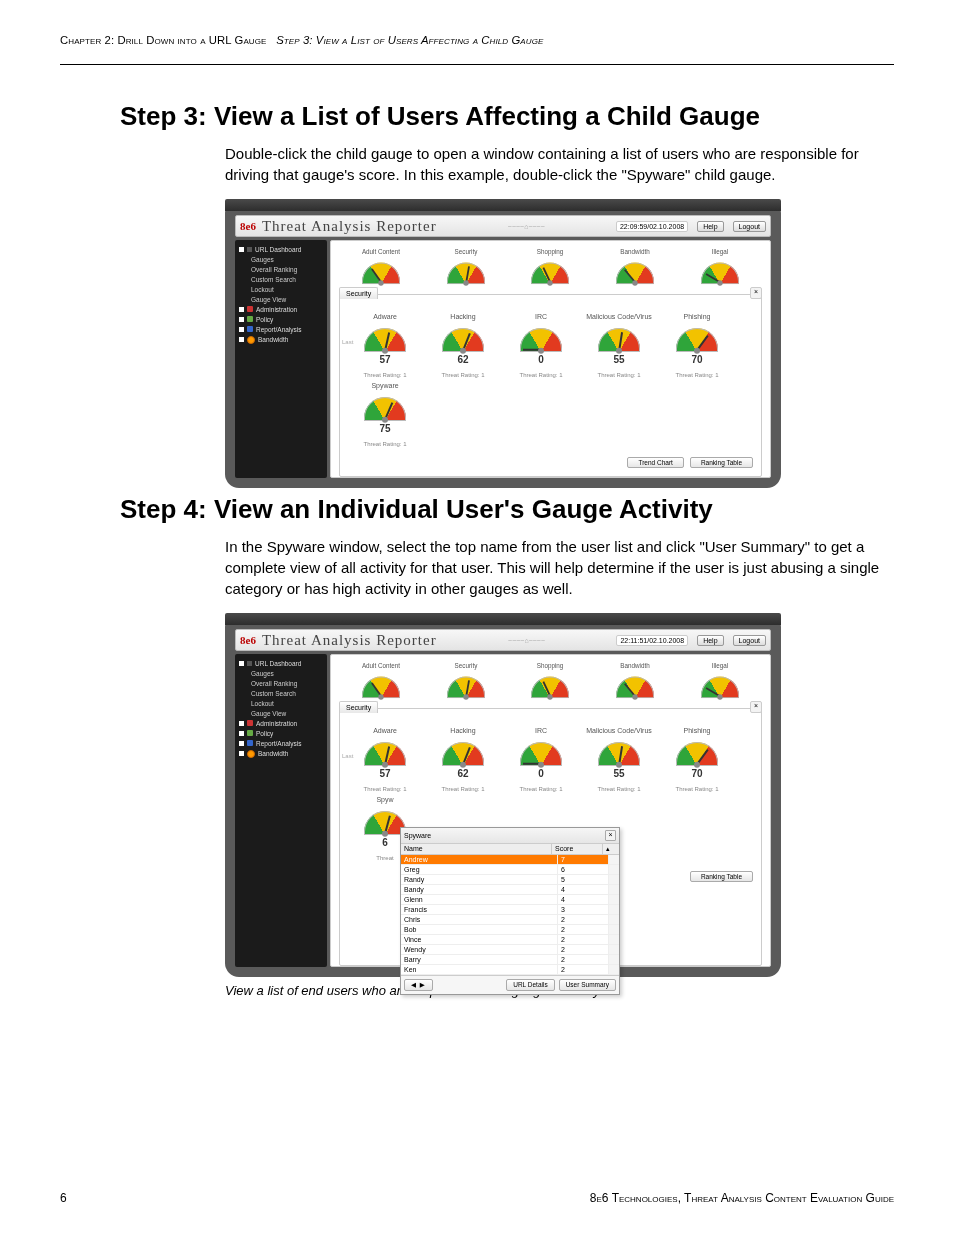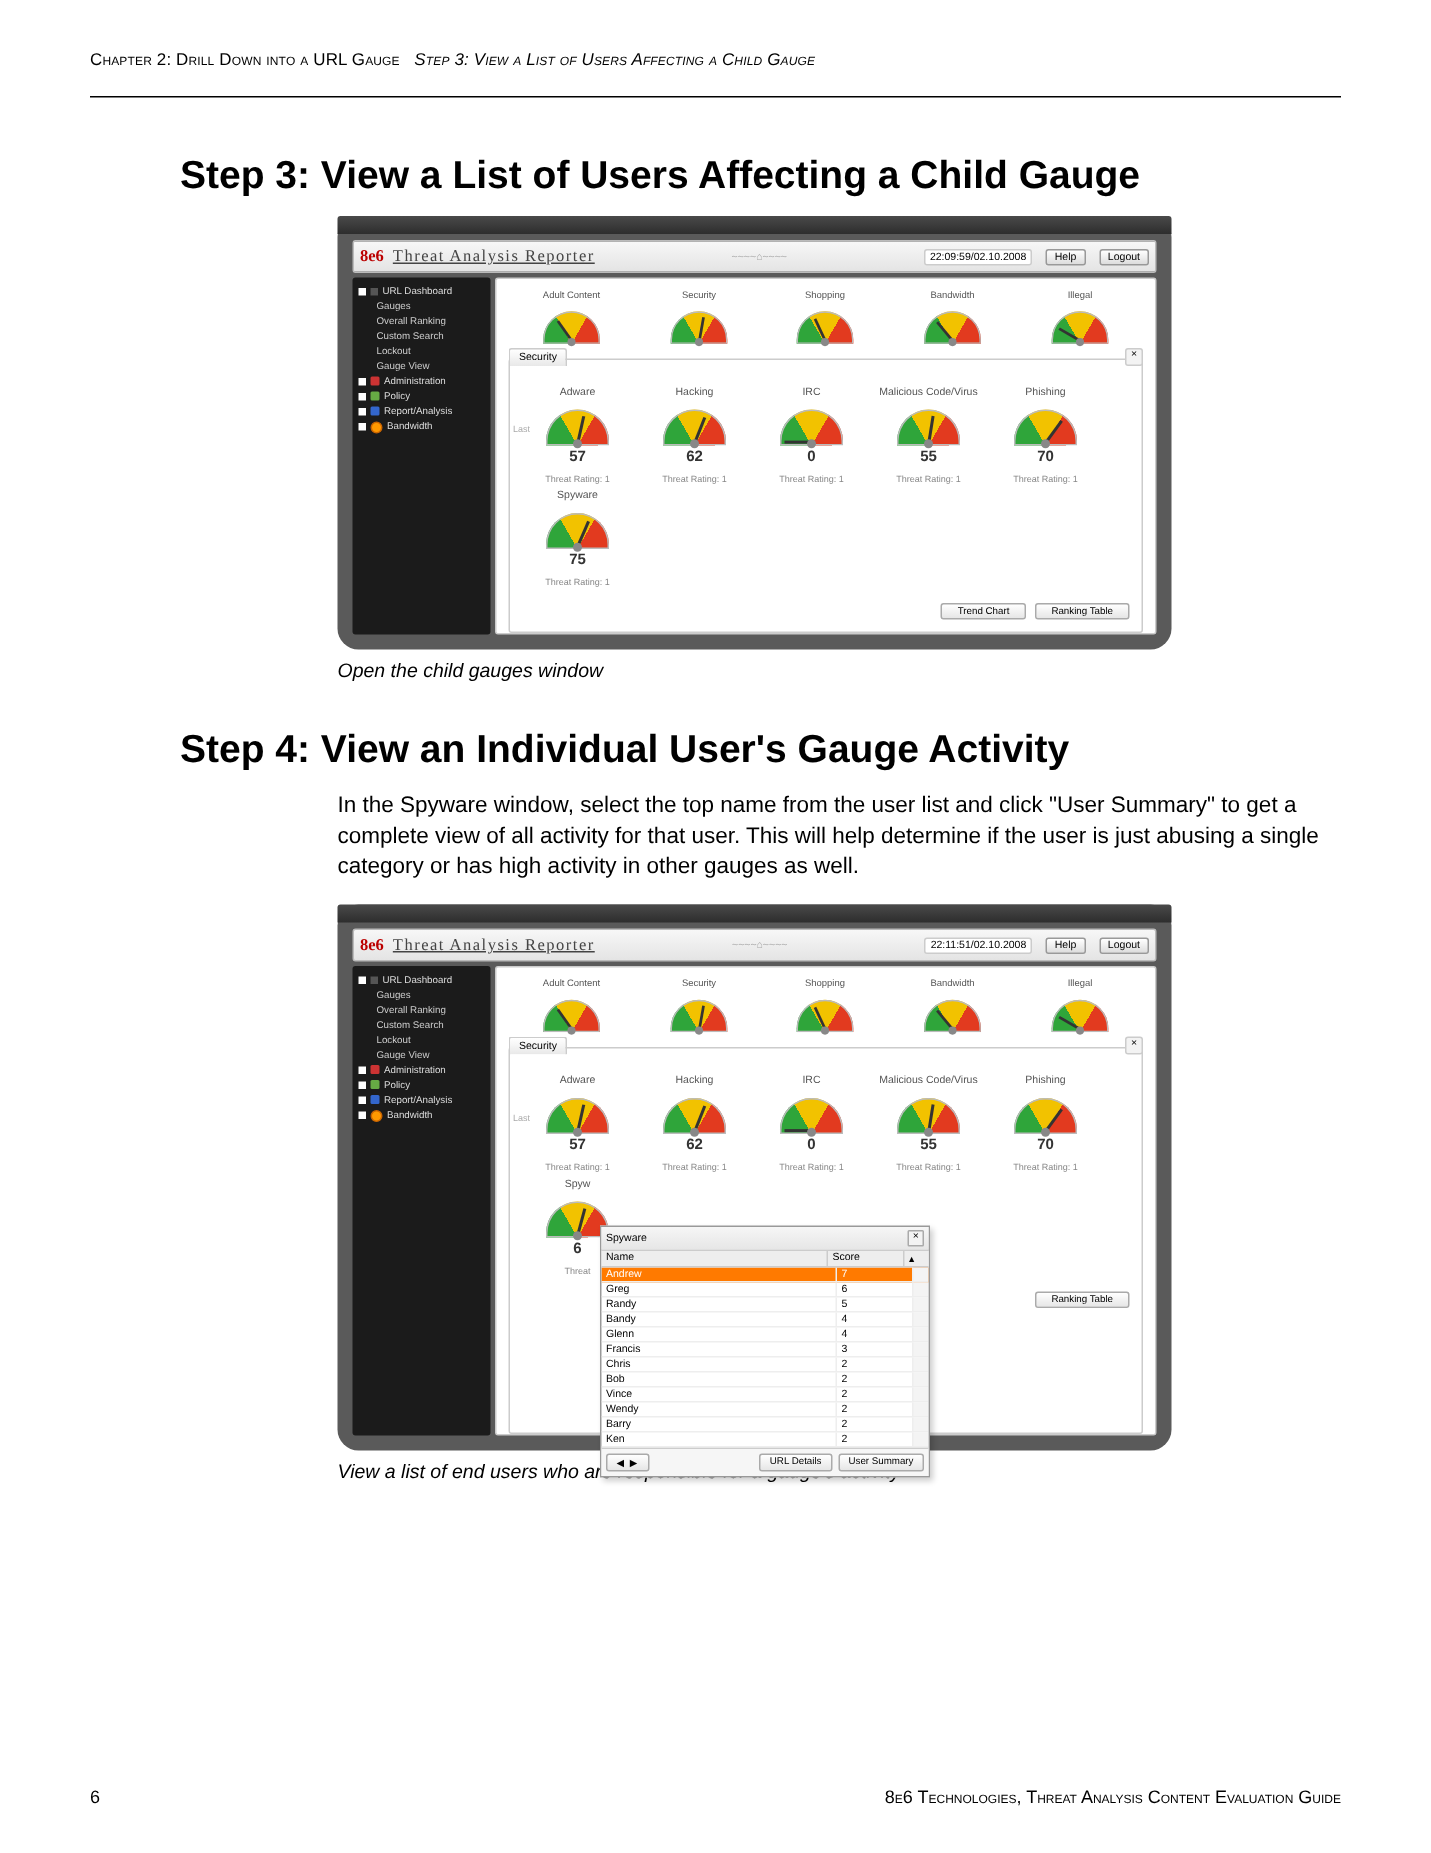--- a/index.html
+++ b/index.html
@@ -63,21 +63,21 @@
     display: flex;
     align-items: center;
     background: linear-gradient(#f7f7f7, #e4e4e4);
     border: 1px solid #bbb;
     border-radius: 2px;
     height: 20px;
     padding: 0 4px;
     gap: 6px;
   }
   .logo8e6 { font-family: Georgia, serif; color: #b00; font-weight: bold; font-size: 11px; }
-  .appname { font-family: Georgia, serif; letter-spacing: 1px; color: #444; font-size: 11px; text-decoration: underline; }
+  .appname { font-family: Georgia, serif; letter-spacing: 1px; color: #444; font-size: 15px; }
   .hdr-spacer { flex: 1; text-align: center; color: #aaa; }
   .hdr-time { font-size: 7px; border: 1px solid #ccc; background: #fff; padding: 1px 3px; border-radius: 2px; }
   .hdr-btn { font-size: 7px; border: 1px solid #999; background: linear-gradient(#fff,#ddd); padding: 1px 5px; border-radius: 2px; margin-left: 3px; }
   .app-body { display: flex; margin-top: 3px; gap: 3px; }
   .sidebar {
     width: 92px; background: #1b1b1b; color: #ddd; font-size: 6.5px;
     padding: 4px 0; border-radius: 2px;
   }
   .side-item { display:flex; align-items:center; padding: 1.5px 4px; gap:3px; white-space:nowrap; }
   .side-sub { padding-left: 16px; color:#ccc; }
@@ -172,20 +172,21 @@
 </head>
 <body>
 
 <div class="page">
   <div class="running-head">
     <span>Chapter 2: Drill Down into a URL Gauge</span>&nbsp;&nbsp;
     <span class="light">Step 3: View a List of Users Affecting a Child Gauge</span>
   </div>
 
   <h2 class="step">Step 3: View a List of Users Affecting a Child Gauge</h2>
+  <p class="body">Double-click the child gauge to open a window containing a list of users who are responsible for driving that gauge's score. In this example, double-click the "Spyware" child gauge.</p>
 
   <div class="fig">
     <div class="appwin">
       <div class="win-titlebar"></div>
       <div class="app-header">
         <span class="logo8e6">8e6</span>
         <span class="appname">Threat Analysis Reporter</span>
         <span class="hdr-spacer">~~~~⌂~~~~</span>
         <span class="hdr-time">22:09:59/02.10.2008</span>
         <span class="hdr-btn">Help</span>
@@ -313,21 +314,20 @@
               </div>
             <div class="foot-btns">
               <div class="foot-btn">Trend Chart</div>
               <div class="foot-btn">Ranking Table</div>
             </div>
           </div>
         </div>
       </div>
     </div>
   </div>
-  <div class="caption">Open the child gauges window</div>
 
   <h2 class="step">Step 4: View an Individual User's Gauge Activity</h2>
   <p class="body">In the Spyware window, select the top name from the user list and click "User Summary" to get a complete view of all activity for that user. This will help determine if the user is just abusing a single category or has high activity in other gauges as well.</p>
 
   <div class="fig">
     <div class="appwin">
       <div class="win-titlebar"></div>
       <div class="app-header">
         <span class="logo8e6">8e6</span>
         <span class="appname">Threat Analysis Reporter</span>

